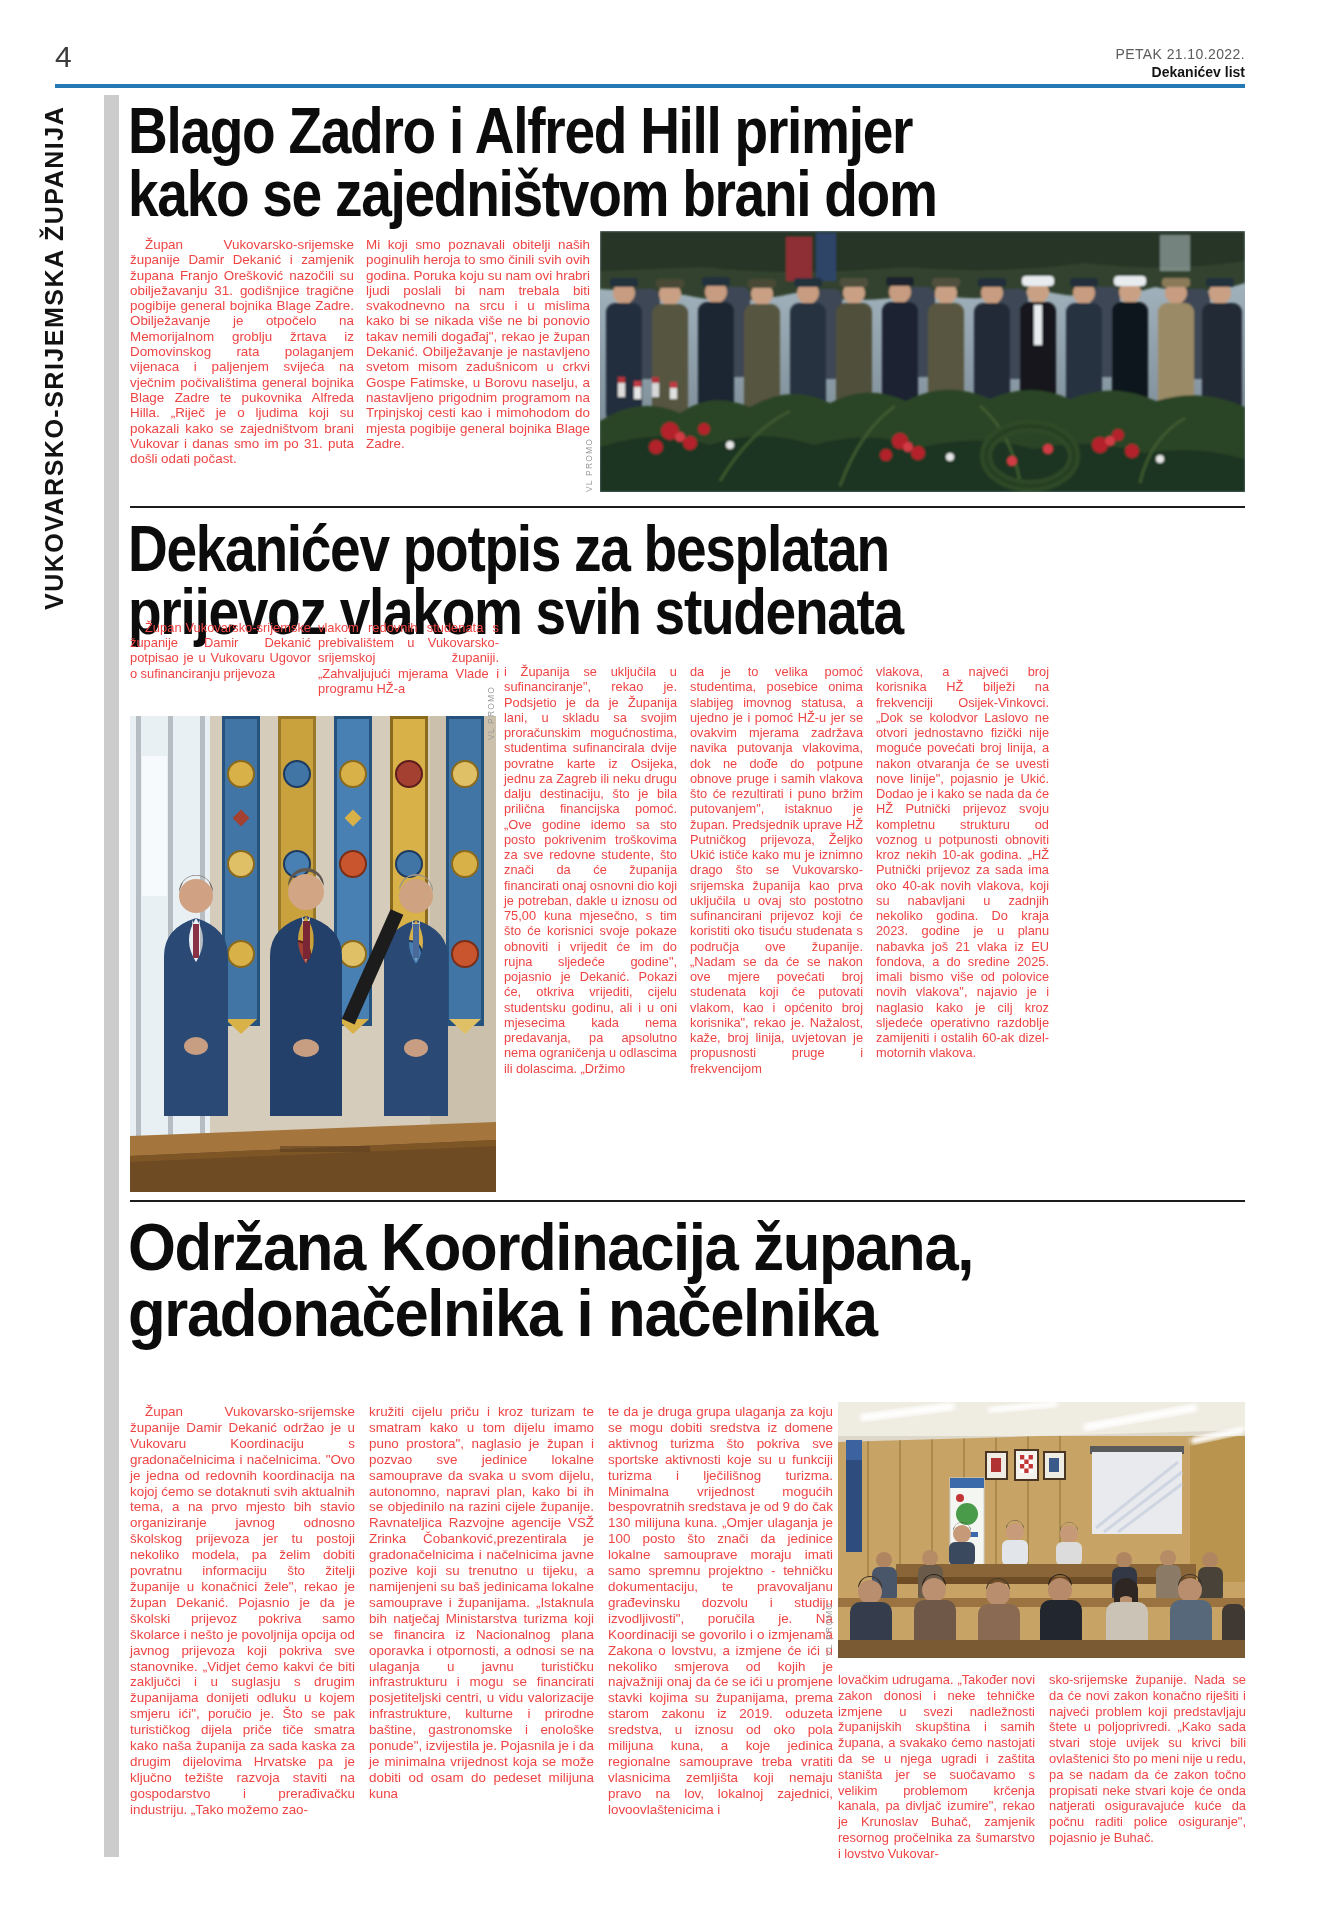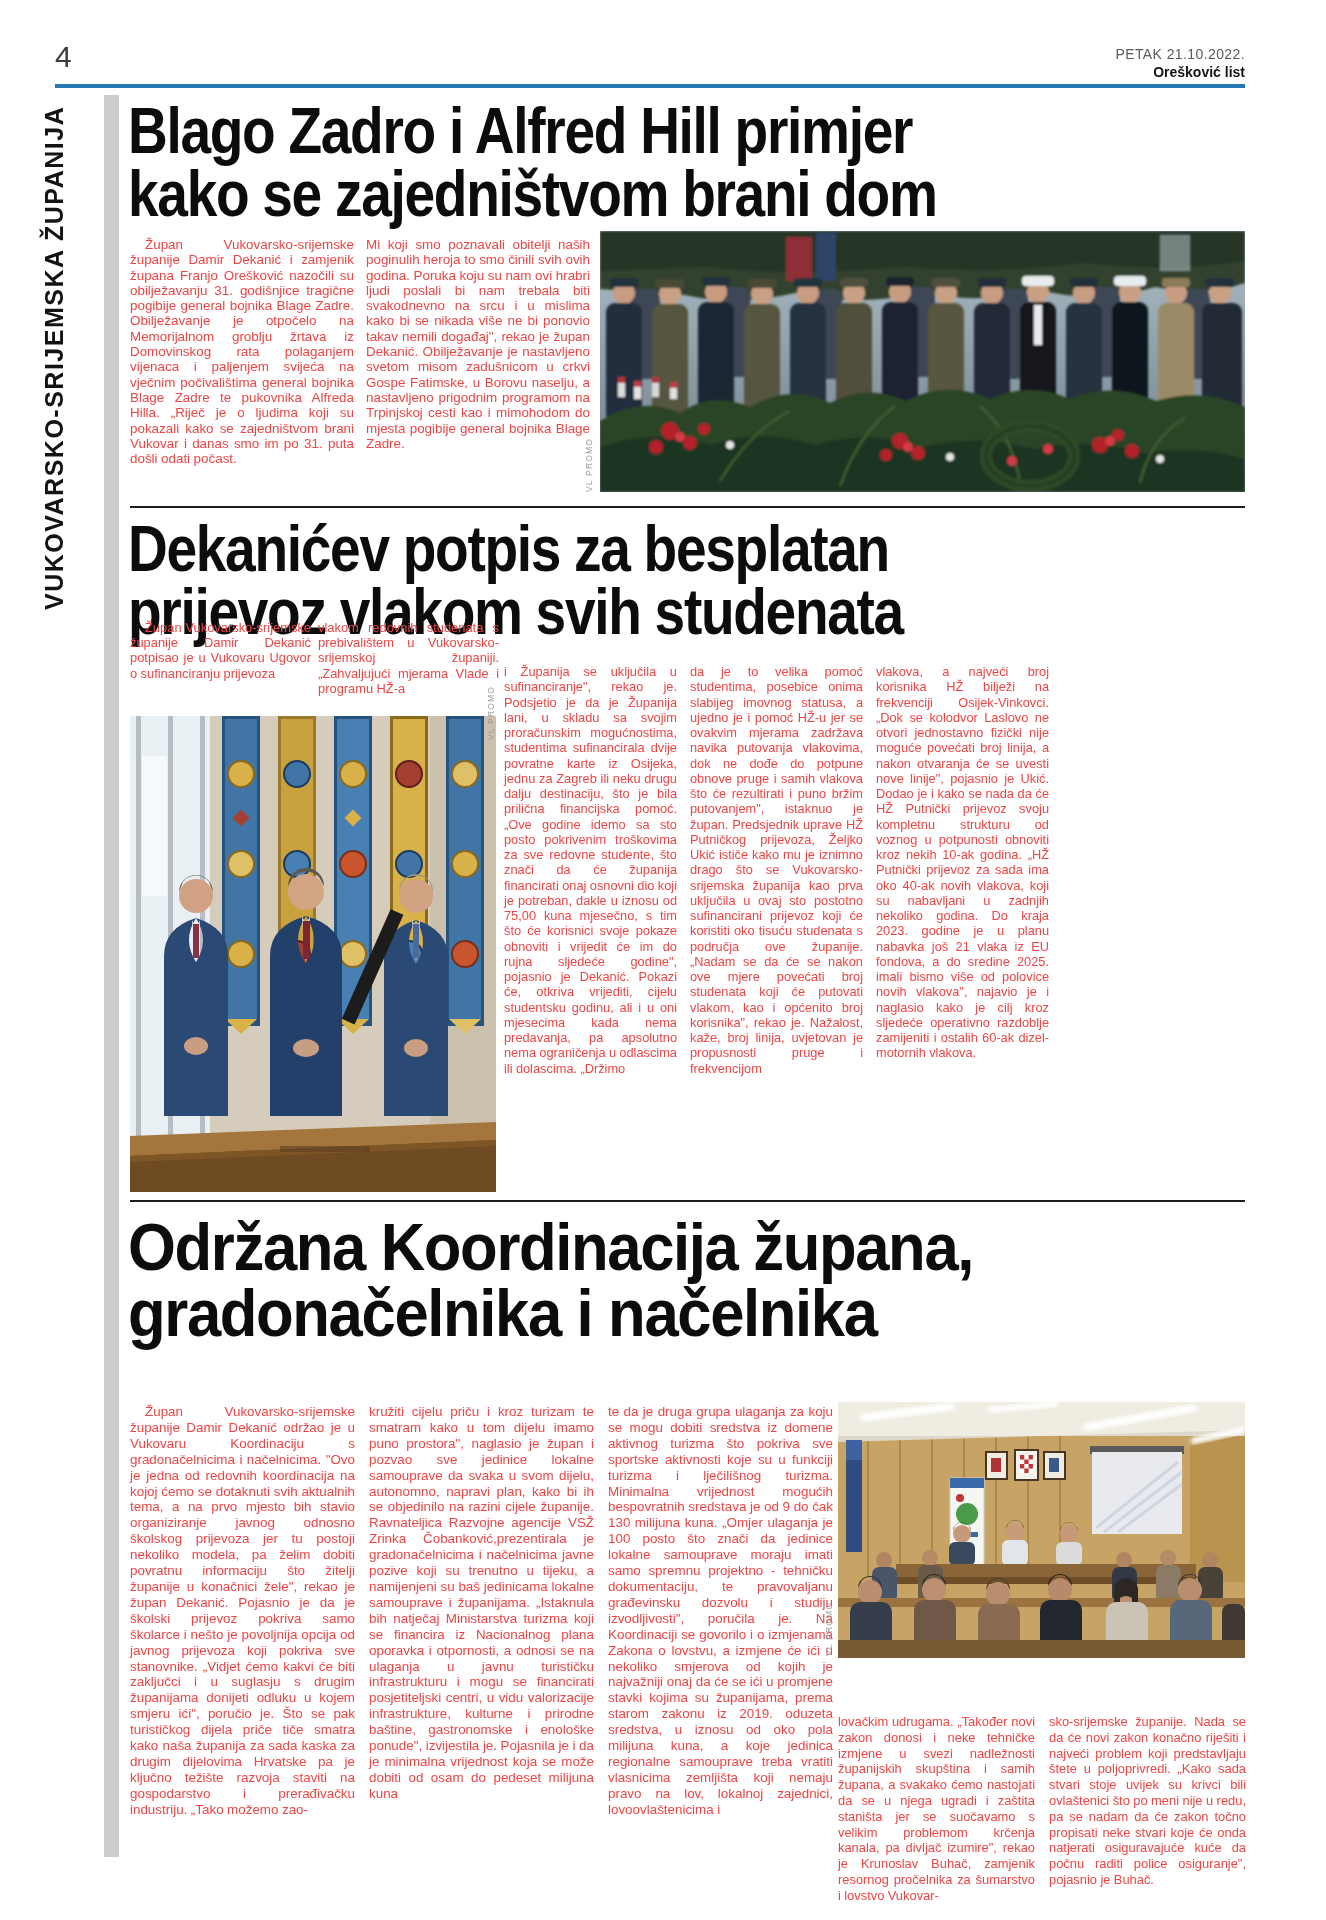--- a/index.html
+++ b/index.html
@@ -40,40 +40,40 @@
   
   .col {
     color:#ef4444; text-align:justify; text-justify:inter-word;
     word-spacing:-0.2px;
   }
   .indent { text-indent:15px; }
   .a1col { top:237px; width:224px; font-size:13.4px; line-height:15.3px; }
   .a2intro { top:620px; width:181px; font-size:12.9px; line-height:15.2px; }
   .a2col  { top:664px; width:173px; font-size:12.8px; line-height:15.25px; }
   .a3col  { top:1404px; width:225px; font-size:13.4px; line-height:15.9px; }
-  .a3bcol { top:1672px; width:197px; font-size:12.9px; line-height:15.8px;margin-top:42px; }
+  .a3bcol { top:1672px; width:197px; font-size:12.9px; line-height:15.8px; }
 
   
   .sep { left:130px; width:1115px; height:2px; background:#1c1c1c; }
 
   
   .photo { overflow:hidden; background:#888; }
   .photo svg { display:block; width:100%; height:100%; }
   .credit {
     writing-mode:vertical-rl; transform:rotate(180deg);
     font-size:8.5px; letter-spacing:1.2px; color:#9a9a9a; white-space:nowrap;
   }
 </style>
 </head>
 <body>
 
 <div class="abs page-num">4</div>
 <div class="abs hdr-right">
   <div class="hdr-date">PETAK 21.10.2022.</div>
-  <div class="hdr-pub">Orešković list</div>
+  <div class="hdr-pub">Dekanićev list</div>
 </div>
 <div class="abs blue-rule"></div>
 
 <div class="abs gray-bar"></div>
 <div class="abs section-label">VUKOVARSKO-SRIJEMSKA ŽUPANIJA</div>
 
 <div class="abs headline hl-1">
   <div>Blago Zadro i Alfred Hill primjer</div>
   <div>kako se zajedništvom brani dom</div>
 </div>

